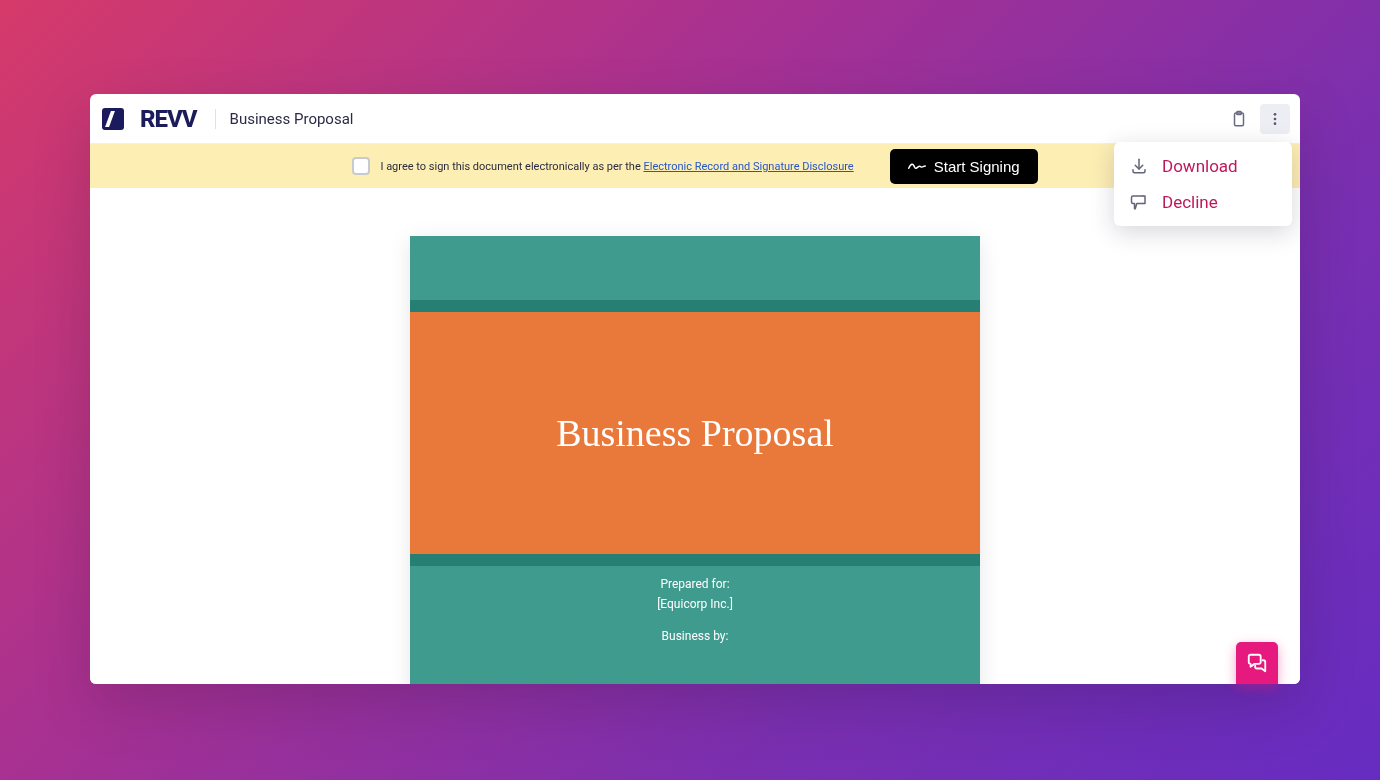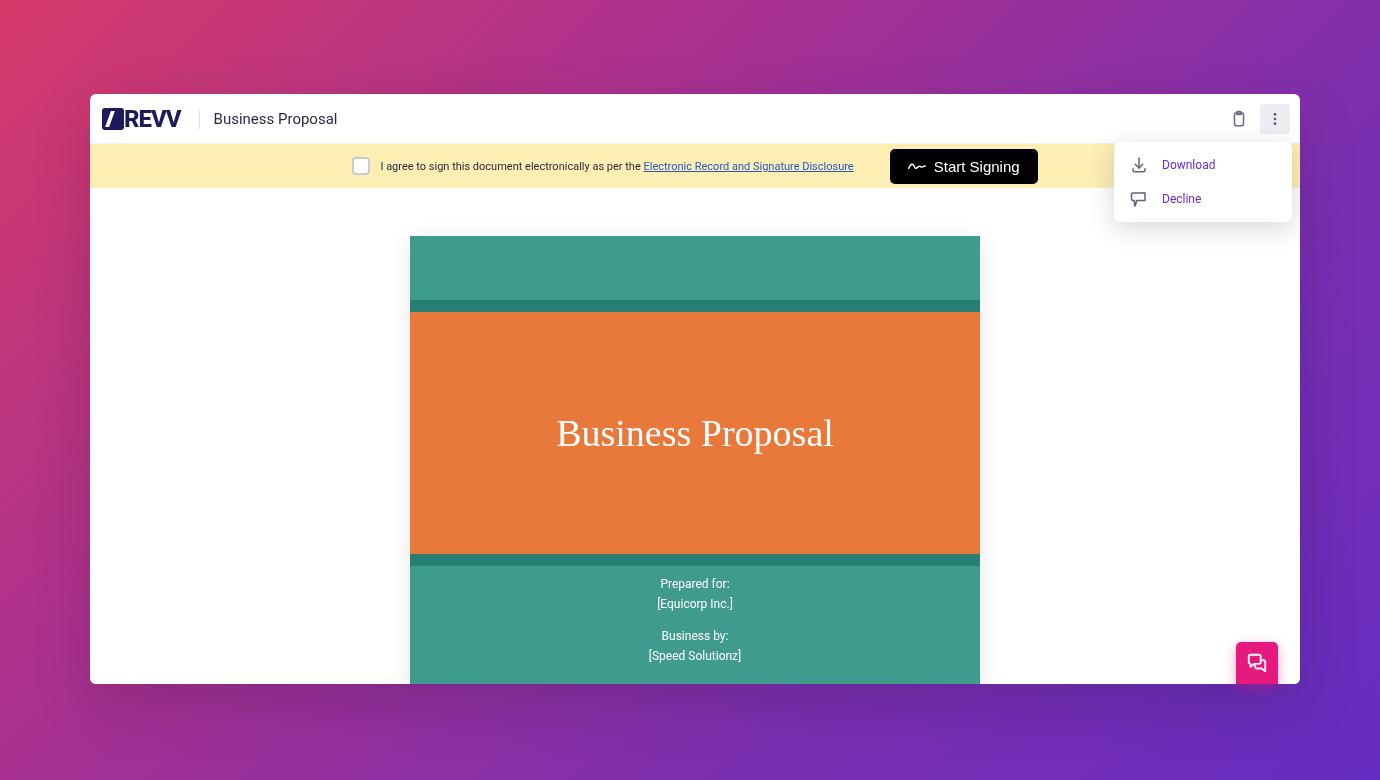--- a/index.html
+++ b/index.html
@@ -19,21 +19,21 @@
     box-shadow: 0 20px 60px rgba(0,0,0,0.15);
   }
   .header {
     height: 50px;
     display: flex; align-items: center;
     padding: 0 10px 0 8px;
     border-bottom: 1px solid #f0f0f0;
   }
   .logo-box {
     display: flex; align-items: center;
-    gap: 0;
+    gap: 16px;
     padding: 0 4px;
   }
   .logo-mark {
     width: 22px; height: 22px;
     background: #1a1a5c;
     border-radius: 3px;
     position: relative;
   }
   .logo-mark::before {
     content: "";
@@ -144,22 +144,22 @@
     background: #ffffff;
     border-radius: 6px;
     box-shadow: 0 6px 24px rgba(28,28,60,0.18);
     padding: 6px 0;
     z-index: 50;
   }
   .dropdown-item {
     display: flex; align-items: center;
     gap: 14px;
     padding: 8px 16px;
-    font-size: 12px;
-    color: #6d28d9;
+    font-size: 17px;
+    color: #be185d;
     cursor: pointer;
   }
   .dropdown-item svg { color: #63637a; }
 
   .chat-fab {
     position: absolute;
     right: 102px;
     bottom: 96px;
     width: 42px; height: 42px;
     background: #e6197e;
@@ -221,21 +221,20 @@
         <div class="teal-top"></div>
         <div class="stripe-dark1"></div>
         <div class="orange-block">
           <div class="orange-title">Business Proposal</div>
         </div>
         <div class="stripe-dark2"></div>
         <div class="teal-bottom">
           <div class="lbl">Prepared for:</div>
           <div class="val">[Equicorp Inc.]</div>
           <div class="lbl">Business by:</div>
-          <div class="val">[Speed Solutionz]</div>
         </div>
       </div>
     </div>
 
     <div class="dropdown">
       <div class="dropdown-item">
         <svg width="18" height="18" viewBox="0 0 24 24" fill="none" stroke="currentColor" stroke-width="2" stroke-linecap="round" stroke-linejoin="round">
           <path d="M4 17v2a2 2 0 0 0 2 2h12a2 2 0 0 0 2-2v-2"></path>
           <polyline points="7 11 12 16 17 11"></polyline>
           <line x1="12" y1="3" x2="12" y2="16"></line>

